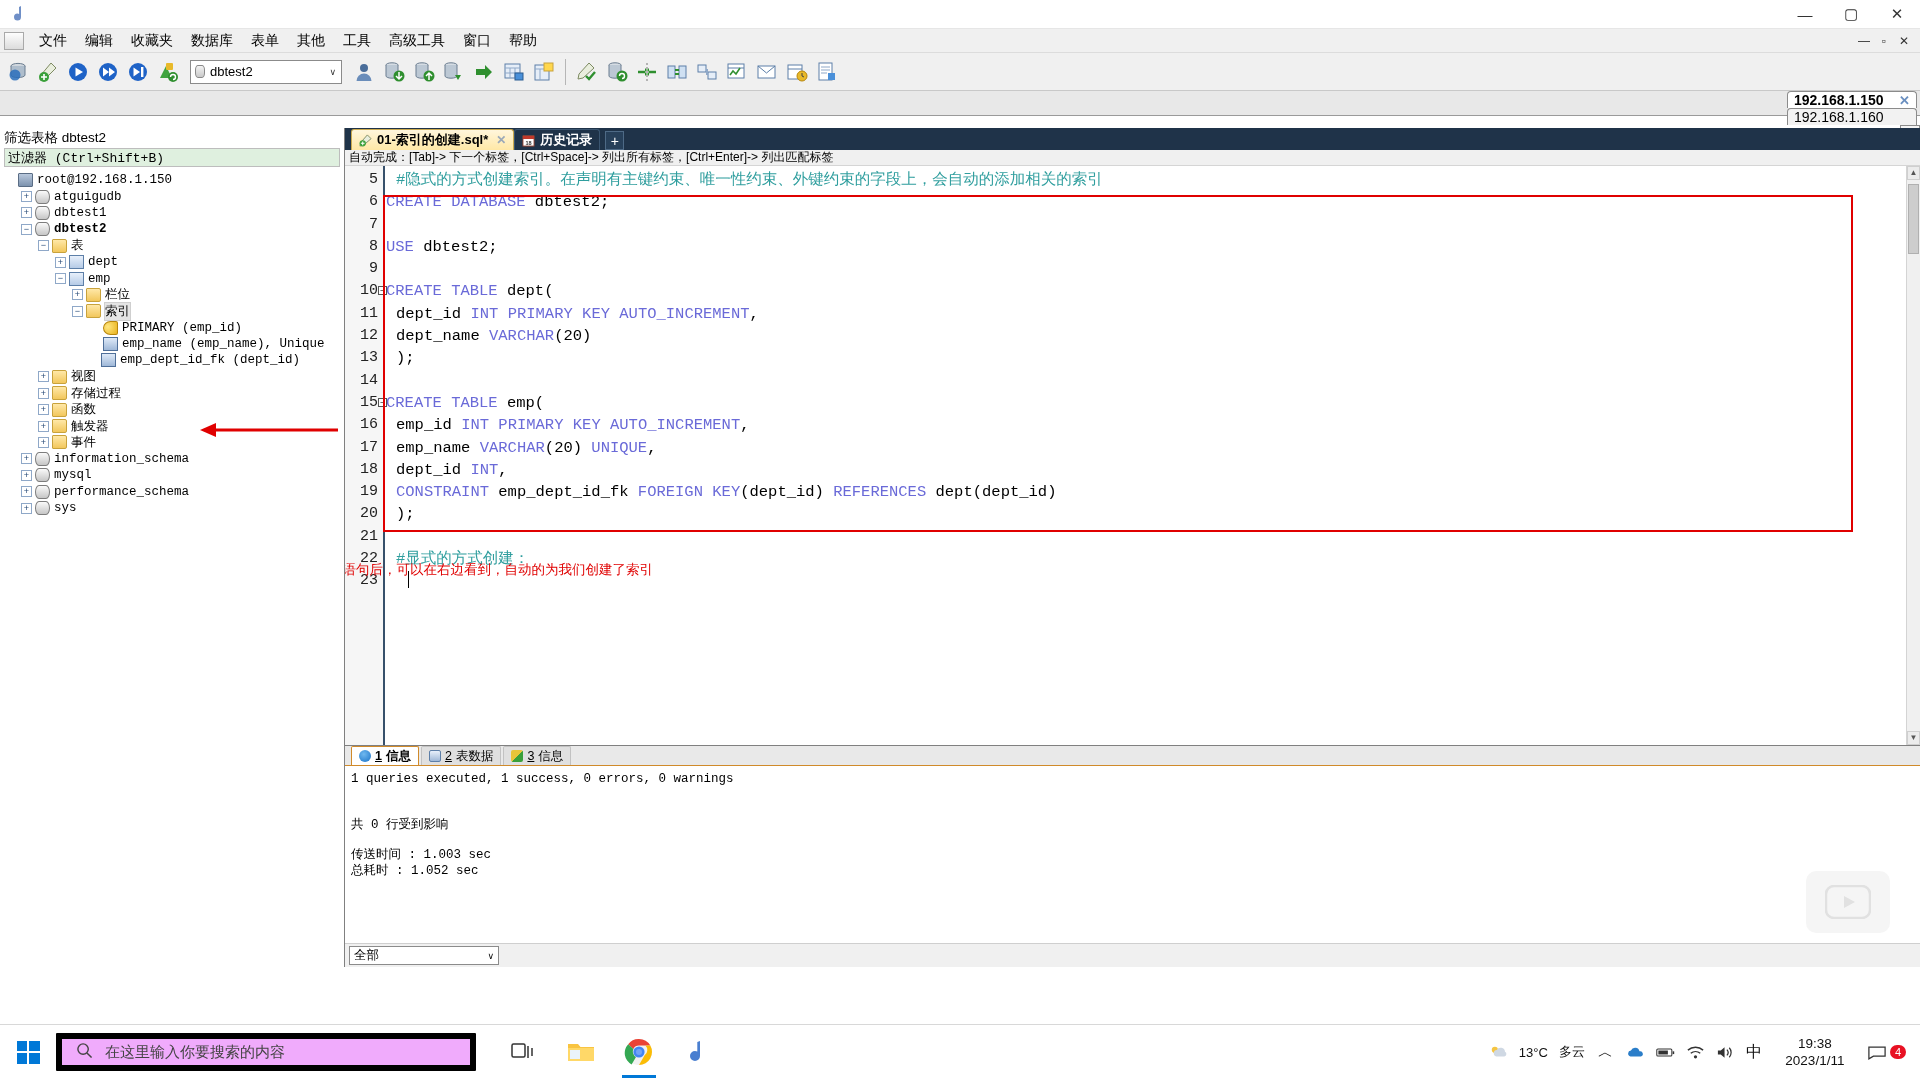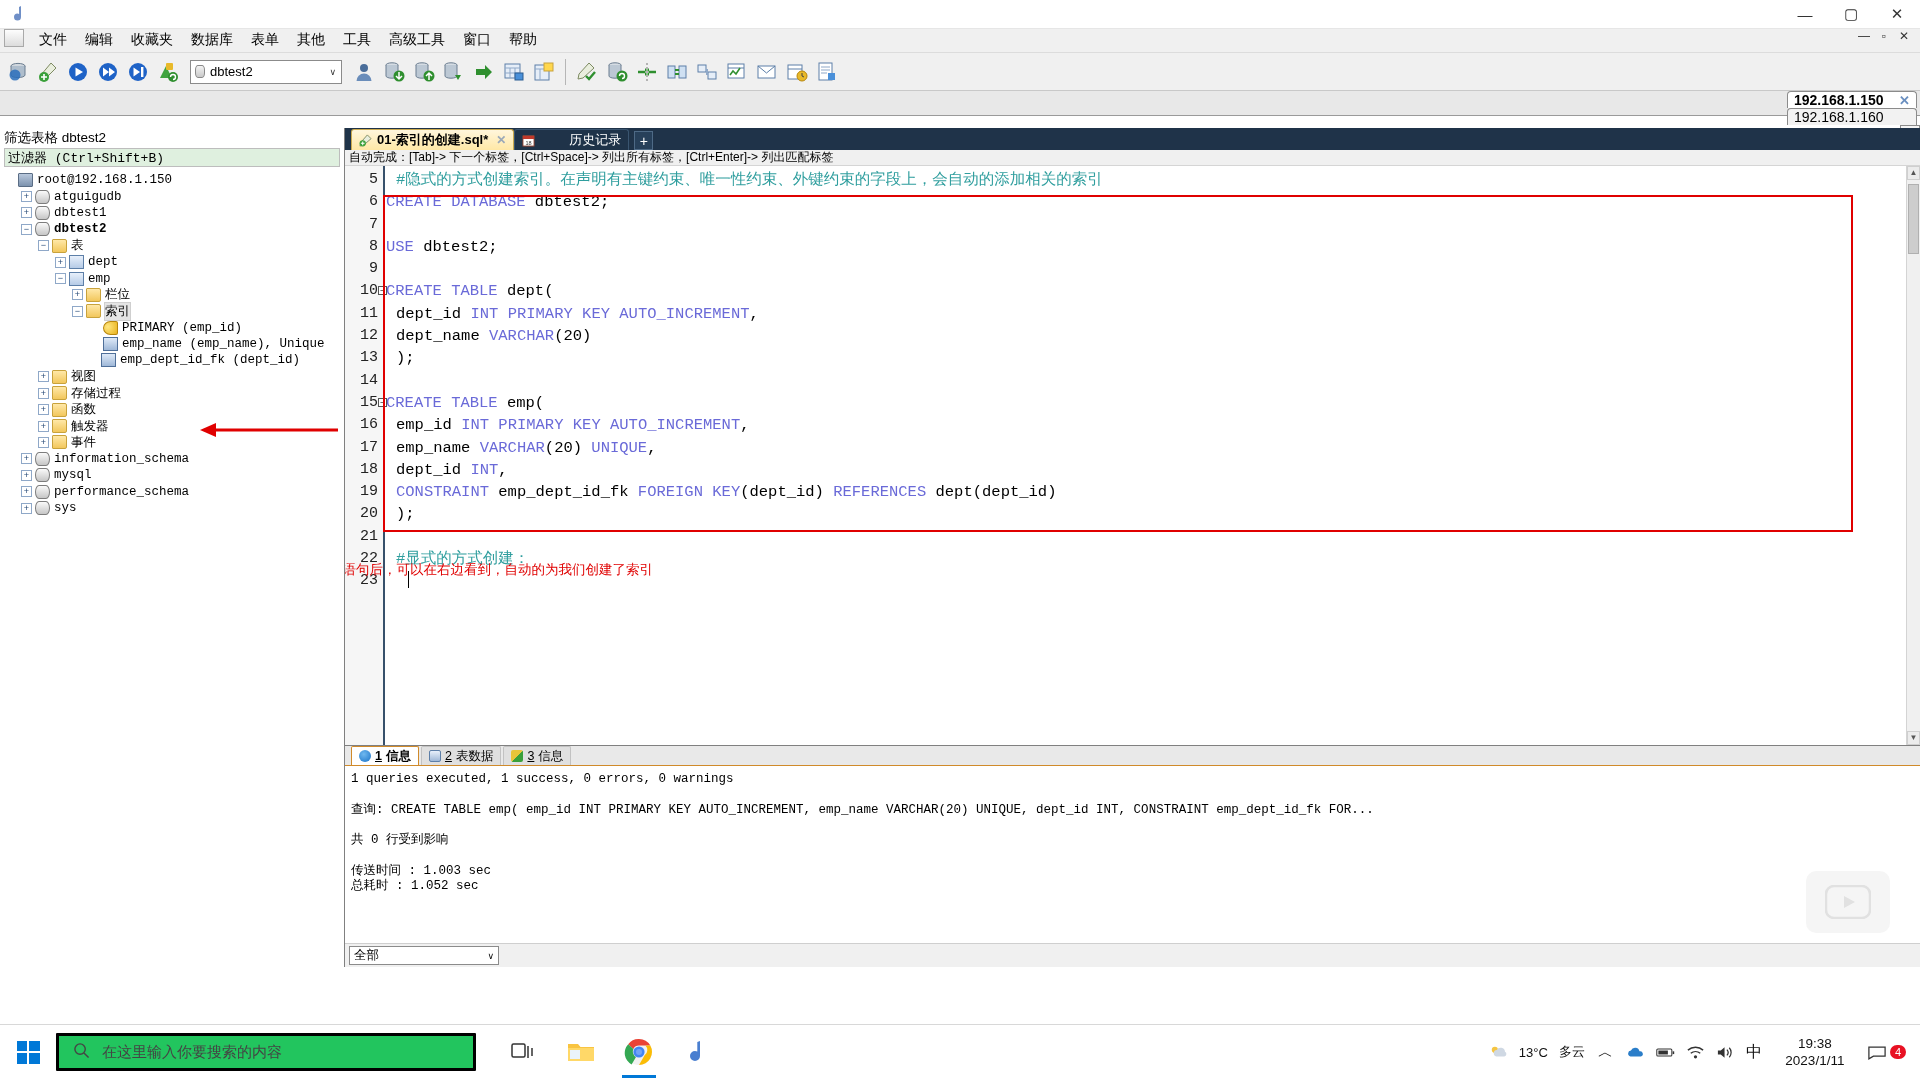--- a/index.html
+++ b/index.html
@@ -25,21 +25,21 @@
   }
   #titlebar .title-text{ font-size:14.5px; color:#000; white-space:nowrap; }
   #titlebar .win-btns{ margin-left:auto; display:flex; height:29px; }
   #titlebar .win-btns div{
     width:46px;height:29px;display:flex;align-items:center;justify-content:center;
     font-size:15px;color:#333;
   }
 
   
   #menubar{
-    height:24px;background:#f0f0f0;display:flex;
+    height:24px;background:#f0f0f0;display:flex;align-items:center;
     border-bottom:1px solid #dcdcdc;position:relative;
   }
   #menubar .menu-sys-icon{
     width:20px;height:18px;margin-left:4px;margin-right:6px;
     background:linear-gradient(#fdfdfd,#dcdcdc);
     border:1px solid #a9a9a9;
   }
   #menubar .menu-item{
     padding:2px 9px;font-size:14px;color:#000;white-space:nowrap;
   }
@@ -140,21 +140,21 @@
   #editor-tabs{
     height:22px;background:#1f3349;display:flex;align-items:flex-end;padding-left:6px;
   }
   .ed-tab{
     height:21px;display:flex;align-items:center;padding:0 7px;
     font-size:13px;font-weight:bold;color:#000;
     background:linear-gradient(#fff6dc,#ffe8a6);
     border:1px solid #c9a94e;border-bottom:none;border-radius:3px 3px 0 0;
   }
   .ed-tab.inactive{
-    background:#1f3349;color:#ffffff;border-color:#3a5570;font-weight:normal;gap:29px;
+    background:#1f3349;color:#ffffff;border-color:#3a5570;font-weight:bold;
   }
   .ed-tab .x{ margin-left:8px;color:#9aa8b8;font-size:12px; }
   .ed-add{
     width:19px;height:19px;background:#27405a;border:1px solid #4e6a86;
     color:#fff;display:flex;align-items:center;justify-content:center;
     font-size:14px;margin-left:5px;
   }
 
   .hintbar{
     height:16px;background:#f0f0f0;display:flex;align-items:center;
@@ -258,21 +258,21 @@
   }
   .start-btn{
     width:56px;height:55px;display:flex;align-items:center;justify-content:center;
   }
   .win-logo{
     width:23px;height:23px;
     display:grid;grid-template-columns:1fr 1fr;grid-template-rows:1fr 1fr;gap:2.5px;
   }
   .win-logo i{ background:#0078d7;display:block; }
   .search-box{
-    width:420px;height:38px;background:#22c55e;border:3px solid #000000;
+    width:420px;height:38px;background:#f0abfc;border:6px solid #000000;
     display:flex;align-items:center;padding-left:14px;gap:12px;
     border-radius:1px;font-size:15px;color:#444;
   }
   .tb-apps{ display:flex;align-items:center;gap:8px;margin-left:22px; }
   .tb-app{ width:50px;height:52px;display:flex;align-items:center;justify-content:center;position:relative; }
   .tb-app.active::after{
     content:"";position:absolute;bottom:0;left:8px;right:8px;height:3px;background:#0078d7;
   }
   #tray{ margin-left:auto;display:flex;align-items:center;gap:11px;padding-right:14px;font-size:13px;color:#111; }
   .tray-ico{ width:19px;height:19px;display:flex;align-items:center;justify-content:center;font-size:15px; }
@@ -674,21 +674,20 @@
         </div>
         <div class="res-tab">
           <span class="res-ico" style="background:linear-gradient(135deg,#e8c53a 50%,#3aa03a 50%)"></span>
           <span style="text-decoration:underline">3</span>
           <span>信息</span>
         </div>
       </div>
       <div id="res-body">
           <div>1 queries executed, 1 success, 0 errors, 0 warnings</div>
           <div class="blank"></div>
-          <div>查询: CREATE TABLE emp( emp_id INT PRIMARY KEY AUTO_INCREMENT, emp_name VARCHAR(20) UNIQUE, dept_id INT, CONSTRAINT emp_dept_id_fk FOR...</div>
           <div class="blank"></div>
           <div>共 0 行受到影响</div>
           <div class="blank"></div>
           <div>传送时间    : 1.003 sec</div>
           <div>总耗时      : 1.052 sec</div>
           <div class="watermark">
             <svg width="46" height="34" viewBox="0 0 46 34">
               <rect x="1" y="1" width="44" height="32" rx="8" fill="none" stroke="#dcdcdc" stroke-width="2.5"></rect>
               <path d="M19 11 L30 17 L19 23 Z" fill="#dcdcdc"></path>
             </svg>

